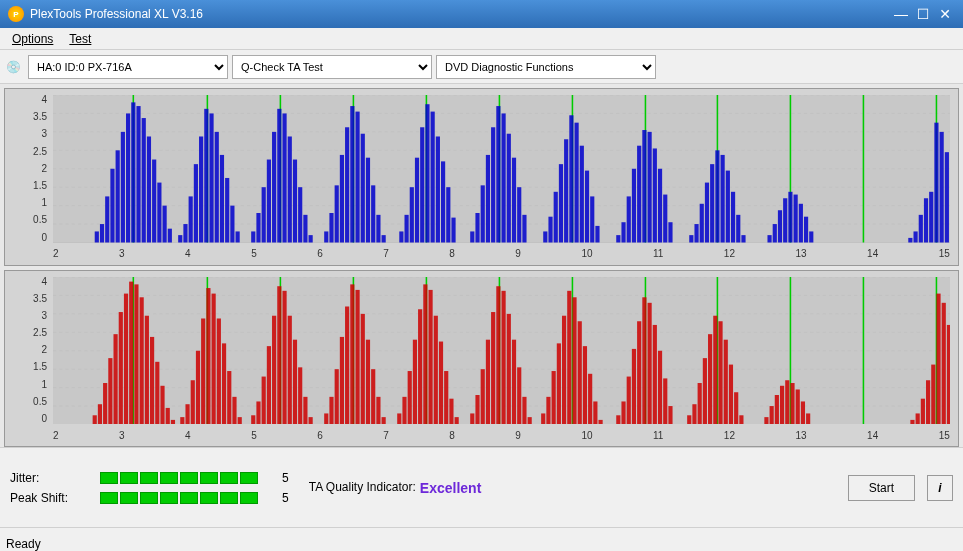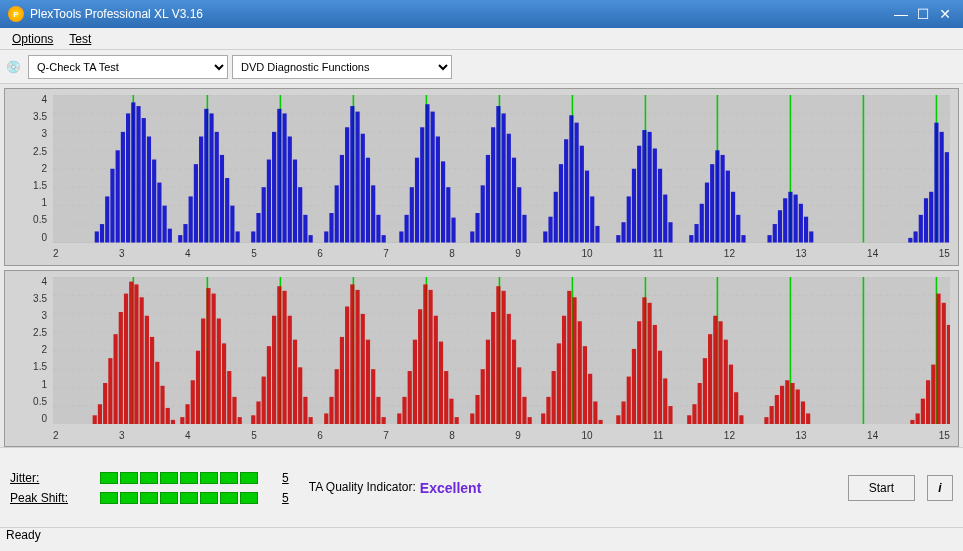--- a/index.html
+++ b/index.html
@@ -187,21 +187,20 @@
 
     .metrics-left {
       display: flex;
       flex-direction: column;
       gap: 6px;
     }
     .metric-row {
       display: flex;
       align-items: center;
       gap: 20px;
-      text-decoration: underline;
     }
     .metric-label {
       font-size: 12px;
       width: 70px;
     }
     .metric-bar-container {
       display: flex;
       gap: 2px;
     }
     .metric-bar-seg {
@@ -259,21 +258,21 @@
       align-items: flex-end;
       gap: 12px;
     }
 
     
     .status-bar {
       background: #f0f0f0;
       border-top: 1px solid #d0d0d0;
       height: 24px;
       display: flex;
-      align-items: flex-start;
+      align-items: flex-end;
       padding: 0 6px;
       font-size: 12px;
     }
 
     
     .chart-svg {
       width: 100%;
       height: 100%;
     }
   </style>
@@ -292,20 +291,23 @@
   </div>
 </div>
 
 <div class="menu-bar">
   <div class="menu-item">Options</div>
   <div class="menu-item">Test</div>
 </div>
 
 <div class="toolbar">
   <div class="drive-icon">💿</div>
+  <select class="toolbar-select select-drive">
+    <option>HA:0 ID:0  PX-716A</option>
+  </select>
   <select class="toolbar-select select-test">
     <option>Q-Check TA Test</option>
   </select>
   <select class="toolbar-select select-function">
     <option>DVD Diagnostic Functions</option>
   </select>
 </div>
 
 <div class="main-content">
   <div class="charts-area">

